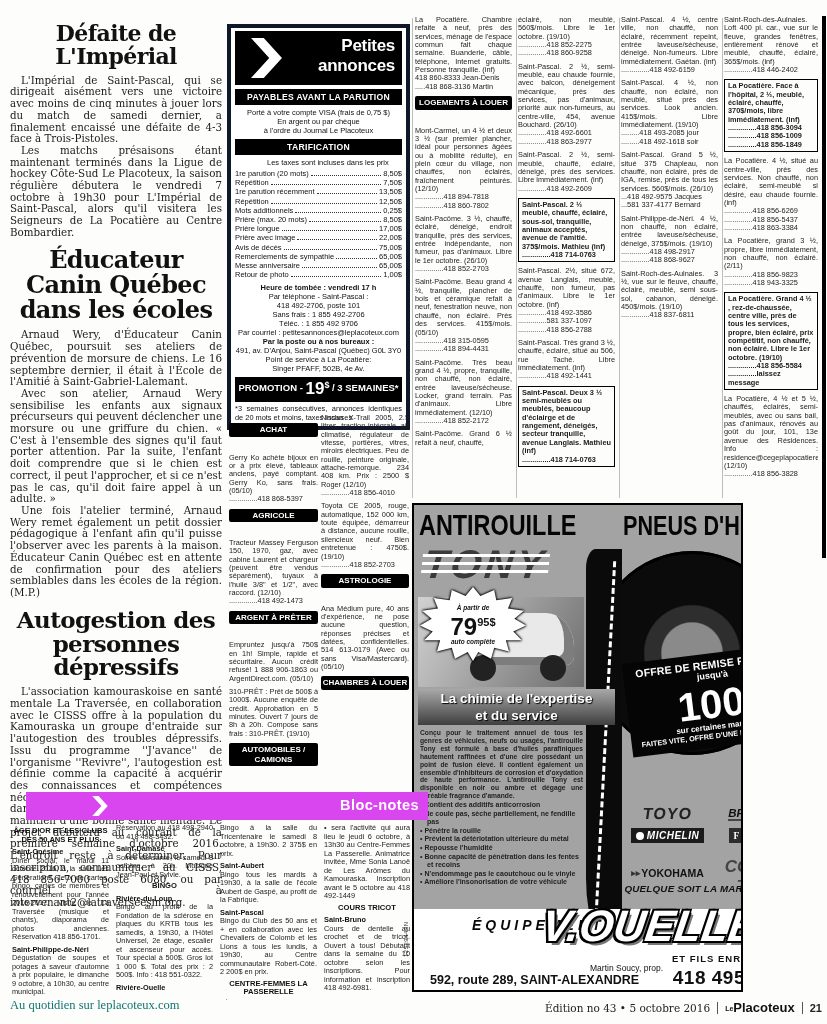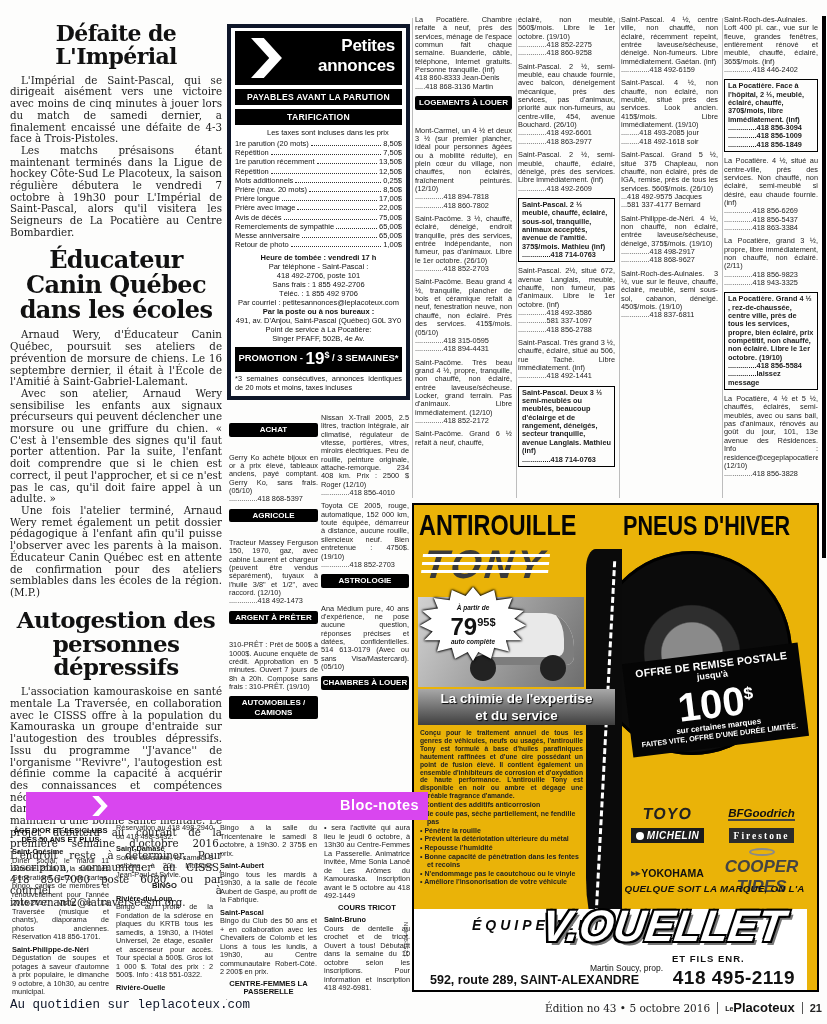--- a/index.html
+++ b/index.html
@@ -48,22 +48,22 @@
   .col5{left:621px;top:16px;width:97px;height:486px;}
   .col6{left:724px;top:16px;width:94px;height:486px;}
   .cl-ad{white-space:pre-line;text-align:justify;margin-bottom:5px;color:#1c1c1c;}
   .cl-boxed{border:1.5px solid #000;padding:2px 3px;font-weight:700;text-align:left;}
   .cl-header{background:#000;color:#fff;font-weight:700;font-size:8px;line-height:9.5px;
              text-align:center;padding:2px 1px;margin:3px 0 17px;border-radius:2px;}
   .vrule{position:absolute;top:18px;width:1px;height:480px;background:#bdbdbd;}
   .r1{left:412px;} .r2{left:515.5px;} .r3{left:618.5px;} .r4{left:721.5px;}
   .edge-line{position:absolute;right:1px;top:16px;width:4px;height:542px;background:#000;}
   
-  .big-ad{position:absolute;left:412px;top:503px;width:407px;height:489px;border:2px solid #000;
-          background:#eab308;overflow:hidden;}
+  .big-ad{position:absolute;left:412px;top:503px;width:331px;height:489px;border:2px solid #000;
+          background:#a3a3a3;overflow:hidden;}
   .road{position:absolute;left:172px;top:44px;width:36px;height:414px;background:#0a0a0a;
         border-radius:30px 0 0 110px / 60px 0 0 260px;z-index:1;}
   .road-line{position:absolute;left:46%;top:3%;height:94%;border-left:3px dashed #fff;transform:rotate(3deg);}
   .ad-left{position:absolute;left:0;top:0;width:206px;height:404px;}
   .anti-title{font-weight:900;font-size:30px;letter-spacing:0;white-space:nowrap;
               transform:scaleX(0.78);transform-origin:0 50%;margin:3px 0 0 5px;color:#050505;}
   .tony{position:relative;display:inline-block;margin:0 0 0 10px;font-weight:900;font-style:italic;
         font-size:40px;line-height:44px;letter-spacing:3px;color:#3a3a3a;transform:skewX(-6deg);}
   .ts{position:absolute;left:-2px;width:104%;height:2.5px;background:#fff;}
   .ts1{top:12px;} .ts2{top:20px;} .ts3{top:28px;}
@@ -138,21 +138,21 @@
   .bn-bar{position:absolute;left:26px;top:792px;width:402px;height:28px;background:#d946ef;}
   .chev2{position:absolute;left:66px;top:4px;height:20px;width:16px;}
   .bn-label{position:absolute;right:9px;top:5px;color:#fff;font-weight:800;font-size:14.5px;
             letter-spacing:0.4px;}
   .bn-col{position:absolute;top:824px;height:176px;overflow:hidden;font-size:7.35px;line-height:8.5px;}
   .bn1{left:12px;width:97px;} .bn2{left:116px;width:97px;} .bn3{left:220px;width:97px;} .bn4{left:324px;width:86px;}
   .bn-title{font-weight:800;text-align:center;font-size:7.6px;white-space:pre-line;margin:3px 0 3px;}
   .bn-place{font-weight:800;margin-top:4px;}
   .bn-text{text-align:justify;color:#1c1c1c;}
   
-  .footer-left{position:absolute;left:10px;top:998px;font-family:Liberation Mono, monospace;font-size:12.5px;color:#0f172a;}
+  .footer-left{position:absolute;left:10px;top:998px;font-family:Liberation Serif, serif;font-size:12.5px;color:#0f766e;}
   .footer-right{position:absolute;right:5px;top:1000px;display:flex;align-items:center;gap:7px;
                 font-family:"DejaVu Serif",serif;font-size:10.5px;color:#222;}
   .fsep{width:1px;height:12px;background:#555;}
   .fbrand{font-family:"Liberation Sans",sans-serif;font-weight:800;font-size:13px;color:#111;}
   .fle{font-size:7px;vertical-align:1px;font-weight:700;}
   .fpage{font-weight:700;font-family:"Liberation Sans",sans-serif;font-size:11px;}
 </style>
 </head>
 <body>
 
@@ -180,20 +180,25 @@
     <div class="pa-header">
       <svg class="chev" viewBox="0 0 34 44">
           <path d="M0 0 H14 L34 22 L14 44 H0 L20 22 Z" fill="#ffffff"></path>
         </svg>
       <div class="pa-title">
         <div>Petites</div>
         <div>annonces</div>
       </div>
     </div>
     <div class="pa-bar">PAYABLES AVANT LA PARUTION</div>
+    <div class="pa-pay">
+        <div class="contact-line">Porté à votre compte VISA (frais de 0,75 $)</div>
+        <div class="contact-line">En argent ou par chèque</div>
+        <div class="contact-line">à l'ordre du Journal Le Placoteux</div>
+      </div>
     <div class="pa-bar">TARIFICATION</div>
     <div class="pa-note">Les taxes sont incluses dans les prix</div>
     <div class="pa-prices">
         <div class="price-row">
           <span class="pl">1re parution (20 mots)</span>
           <span class="dots"></span>
           <span class="pv">8,50$</span>
         </div>
         <div class="price-row">
           <span class="pl">Répétition</span>
@@ -268,20 +273,21 @@
   </section>
 
   <div class="cl-col colA">
       <div class="cl-header">ACHAT</div>
       <div class="cl-ad">Gerry Ko achète bijoux en or à prix élevé, tableaux anciens, payé comptant. Gerry Ko, sans frais. (05/10)
 ..............418 868-5397</div>
       <div class="cl-header">AGRICOLE</div>
       <div class="cl-ad">Tracteur Massey Ferguson 150, 1970, gaz, avec cabine Laurent et chargeur (peuvent être vendus séparément), tuyaux à l'huile 3/8" et 1/2", avec raccord. (12/10)
 ..............418 492-1473</div>
       <div class="cl-header">ARGENT À PRÊTER</div>
+      <div class="cl-ad">Empruntez jusqu'à 750$ en 1h! Simple, rapide et sécuritaire. Aucun crédit refusé! 1 888 906-1863 ou ArgentDirect.com. (05/10)</div>
       <div class="cl-ad">310-PRÊT : Prêt de 500$ à 1000$. Aucune enquête de crédit. Approbation en 5 minutes. Ouvert 7 jours de 8h à 20h. Compose sans frais : 310-PRÊT. (19/10)</div>
       <div class="cl-header">AUTOMOBILES / CAMIONS</div>
     </div>
   <div class="cl-col colB">
       <div class="cl-ad">Nissan X-Trail 2005, 2.5 litres, traction intégrale, air climatisé, régulateur de vitesse, portières, vitres, miroirs électriques. Peu de rouille, peinture originale, attache-remorque. 234 408 km. Prix : 2500 $ Roger (12/10)
 ..............418 856-4010</div>
       <div class="cl-ad">Toyota CE 2005, rouge, automatique, 152 000 km, toute équipée, démarreur à distance, aucune rouille, silencieux neuf. Bien entretenue : 4750$. (19/10)
 ..............418 852-2703</div>
       <div class="cl-header">ASTROLOGIE</div>
       <div class="cl-ad">Ana Médium pure, 40 ans d'expérience, ne pose aucune question, réponses précises et datées, confidentielles. 514 613-0179 (Avec ou sans Visa/Mastercard). (05/10)</div>

